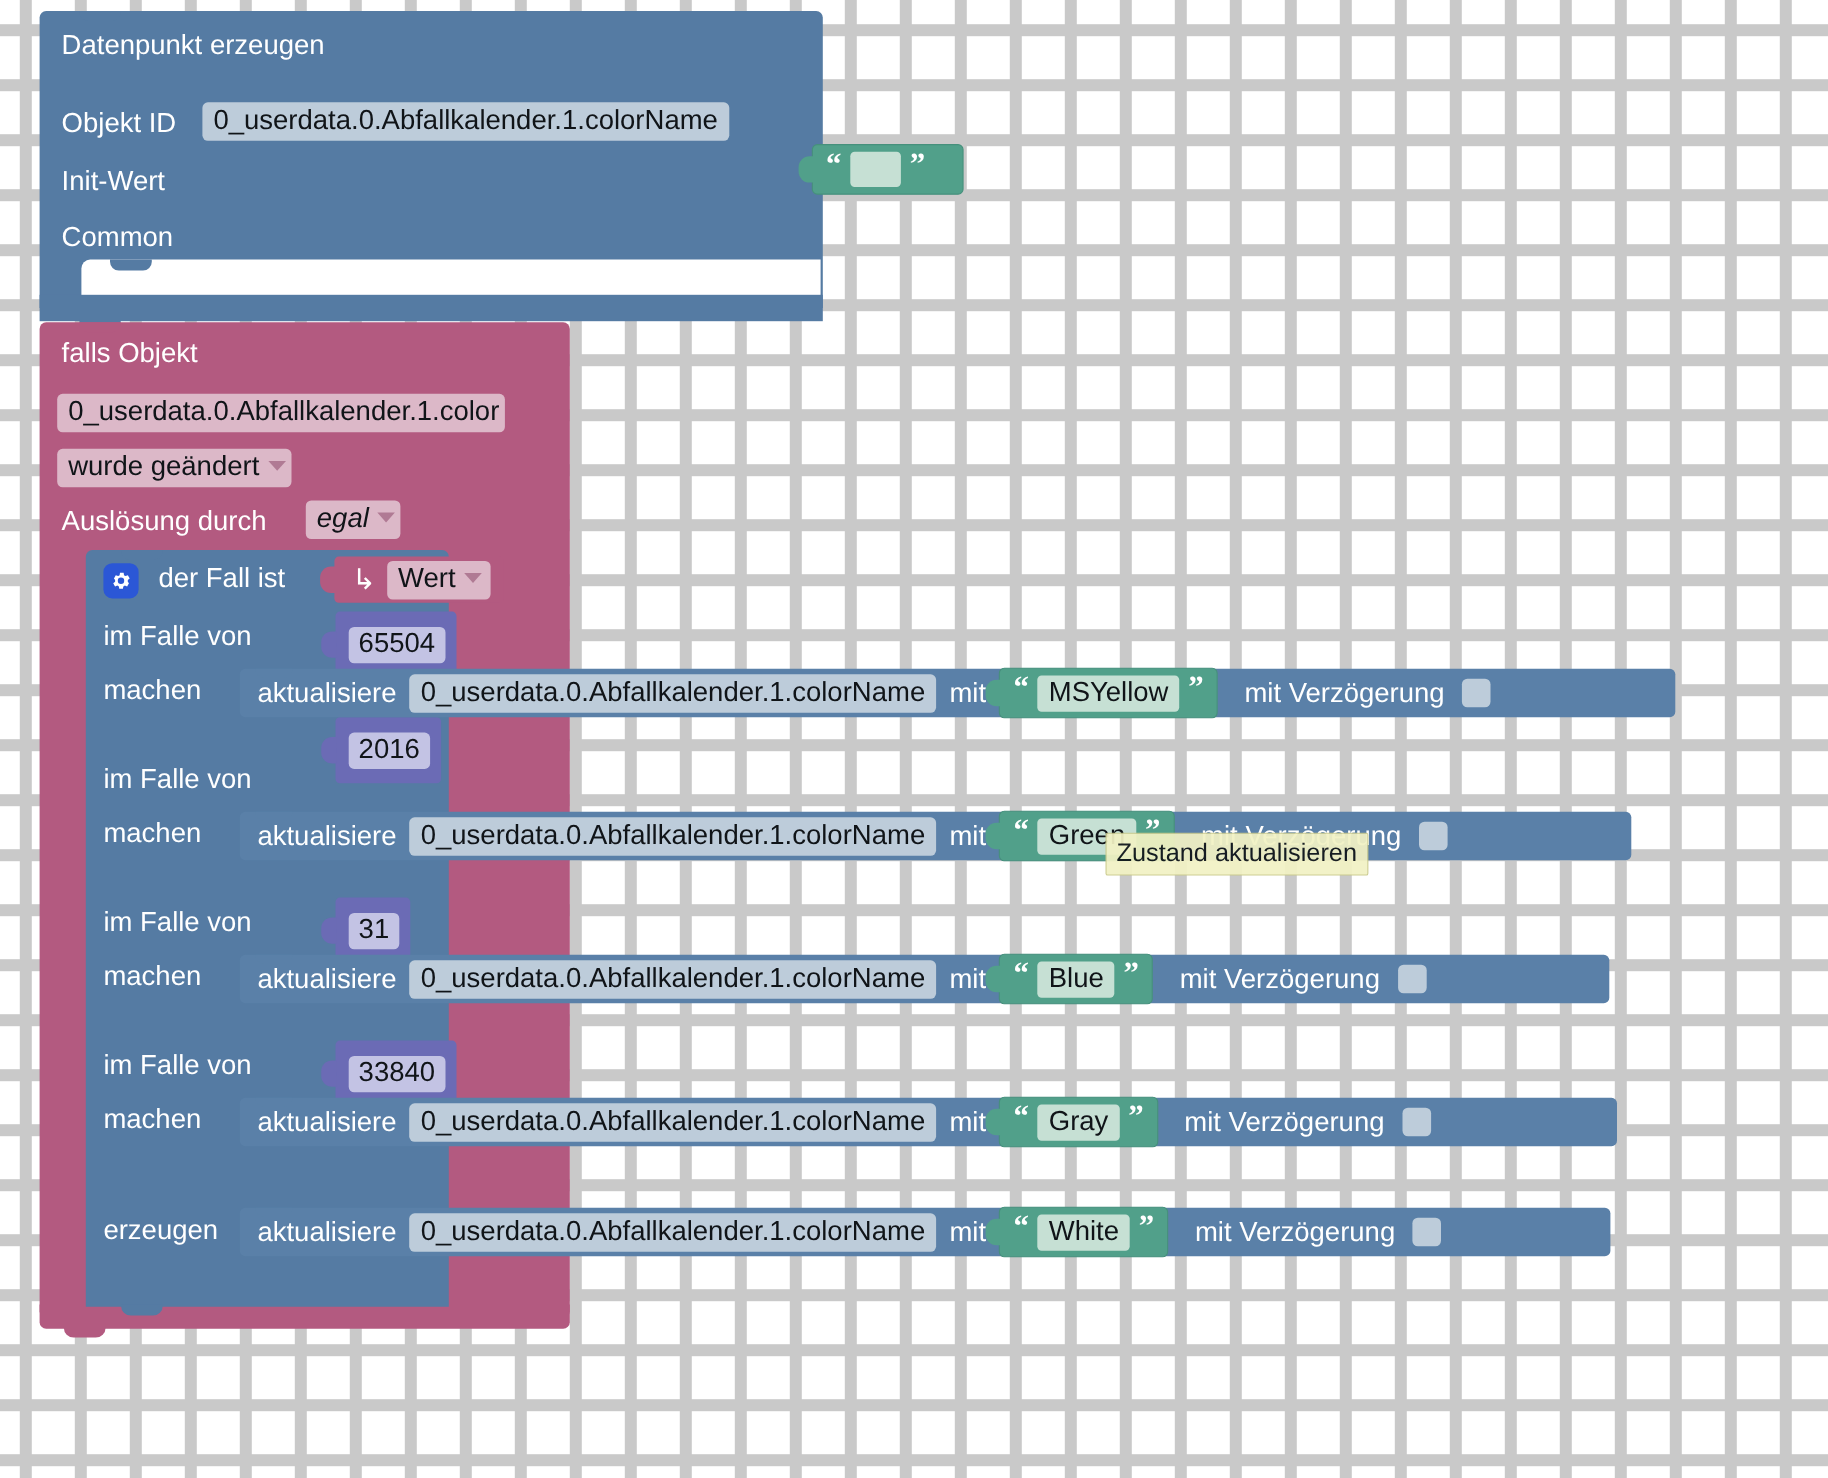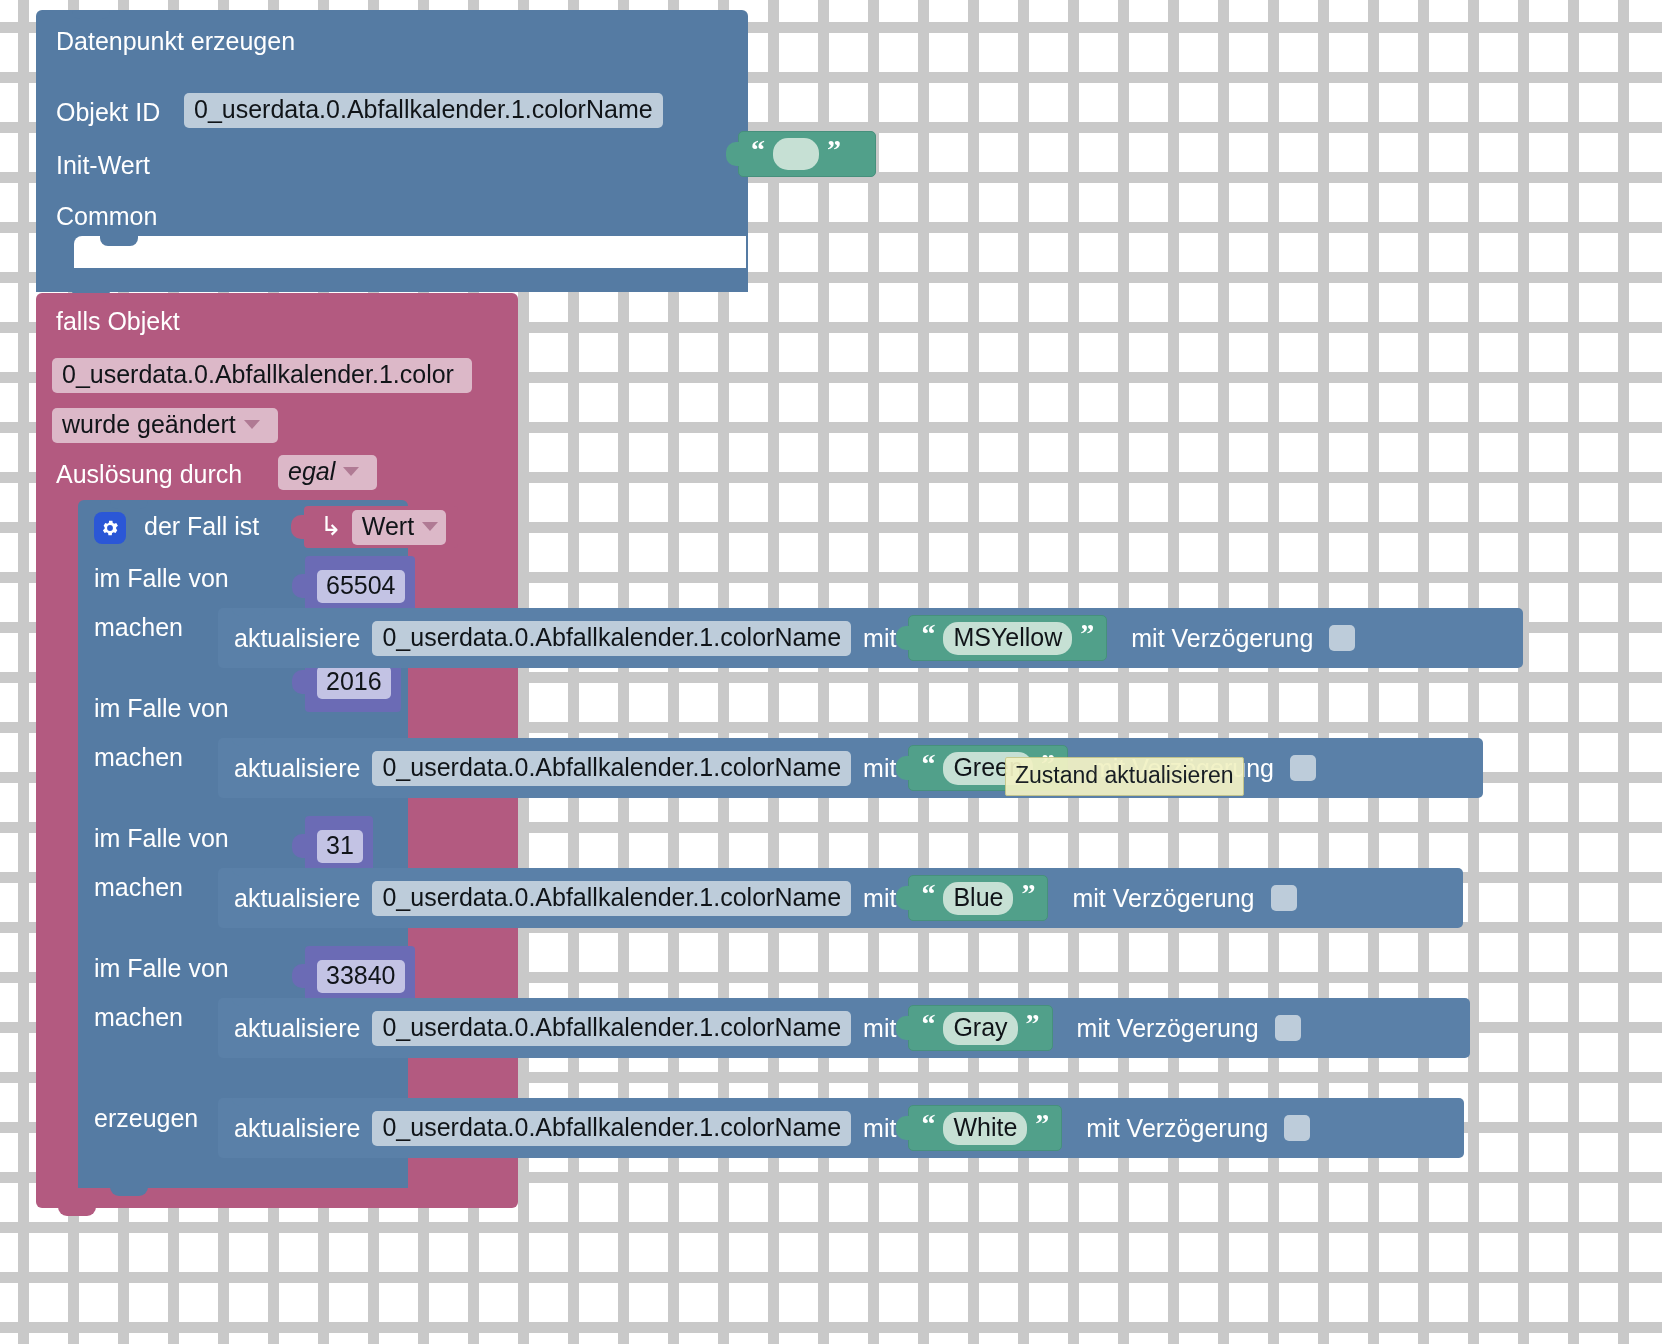--- a/index.html
+++ b/index.html
@@ -137,21 +137,21 @@
     line-height: 1;
     font-weight: 700;
     position: relative;
     top: -4px;
     font-family: "Liberation Serif", serif;
   }
   .text-block .tfield {
     background: #c6e0d4;
     color: #101418;
     font-size: 25px;
-    border-radius: 15px;
+    border-radius: 4px;
     padding: 1px 10px 3px 10px;
     min-width: 26px;
     min-height: 28px;
     display: inline-block;
     text-align: center;
   }
 
   #init-text-block {
     left: 738px; top: 131px;
     width: 138px;
@@ -180,21 +180,21 @@
     font-size: 25px;
     white-space: nowrap;
   }
   #oc-title { left: 20px; top: 14px; }
   .pink-field {
     position: absolute;
     background: #dcb8c8;
     color: #101418;
     font-size: 25px;
     border-radius: 5px;
-    padding: 2px 18px 4px 10px;
+    padding: 2px 5px 4px 10px;
     white-space: nowrap;
     text-align: right;
   }
   #oc-objid { left: 16px; top: 65px; }
   #oc-cond  { left: 16px; top: 115px; }
   #oc-trigger-label { left: 20px; top: 167px; }
   #oc-trigger-field { left: 242px; top: 162px; font-style: italic; }
 
   .dd-arrow {
     display: inline-block;
@@ -308,21 +308,21 @@
     background: #c3c3e4;
     color: #101418;
     font-size: 25px;
     border-radius: 5px;
     padding: 1px 9px 3px 9px;
   }
 
   
   .update-block {
     position: absolute;
-    height: 60px;
+    height: 44px;
     background: #5a80a8;
     border-radius: 5px;
     display: flex;
     align-items: center;
     padding: 0 24px 0 16px;
     box-sizing: border-box;
     white-space: nowrap;
   }
   .update-block .notch-top {
     position: absolute; left: 14px; top: 0;

